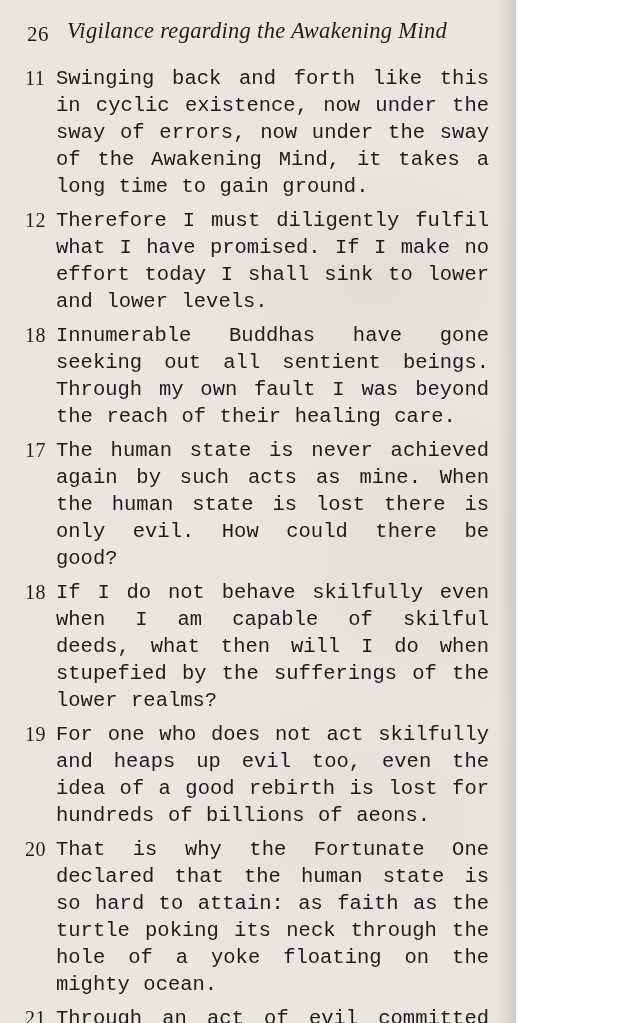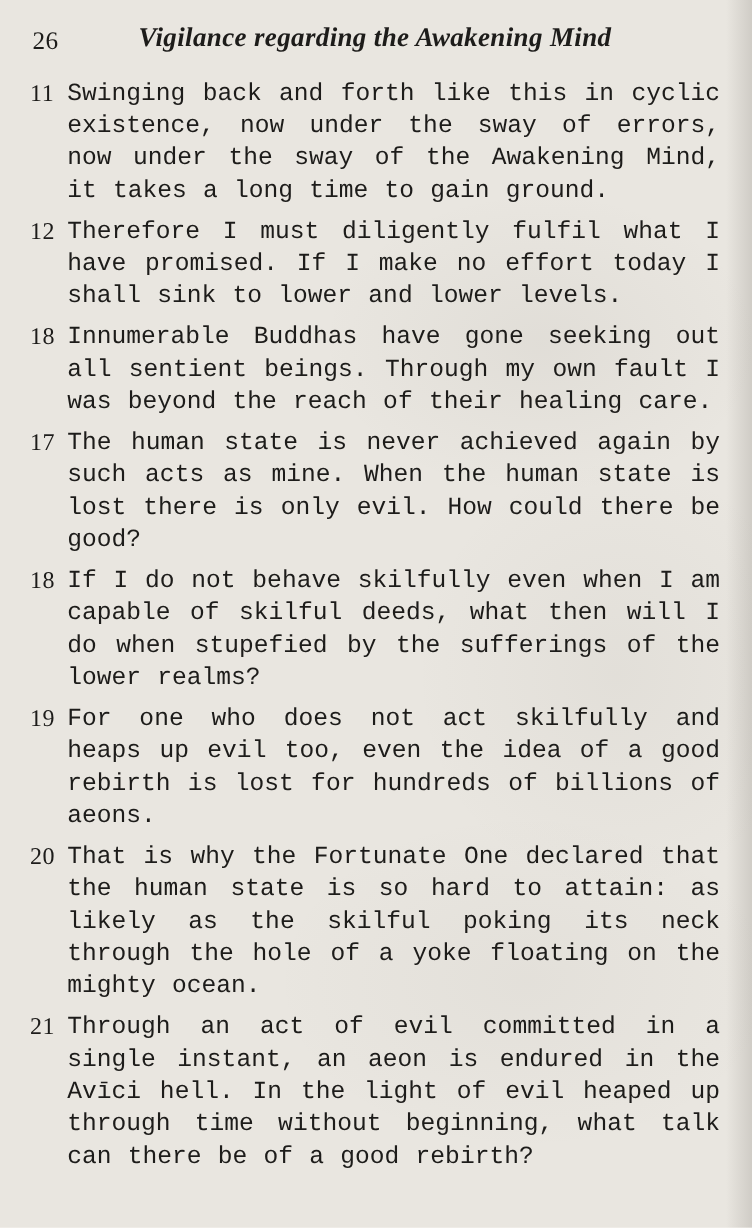--- a/index.html
+++ b/index.html
@@ -6,21 +6,21 @@
     margin: 0;
     padding: 0;
   }
   body {
     width: 627px;
     height: 1023px;
     overflow: hidden;
   }
   .page {
     box-sizing: border-box;
-    width: 627px;
+    width: 516px;
     height: 1023px;
     position: relative;
     overflow: hidden;
     background-color: #e9e6e0;
     background-image:
       radial-gradient(ellipse 260px 180px at 72% 28%, rgba(115,110,100,0.07), transparent 70%),
       radial-gradient(ellipse 240px 260px at 82% 55%, rgba(115,110,100,0.06), transparent 70%),
       radial-gradient(ellipse 300px 200px at 70% 80%, rgba(115,110,100,0.05), transparent 70%),
       linear-gradient(to right, rgba(0,0,0,0) 96.5%, rgba(90,85,78,0.18) 100%);
     color: #1d1c1a;
@@ -36,21 +36,21 @@
     left: 2px;
     top: 6px;
     font-size: 21px;
     letter-spacing: 0.5px;
     font-variant-numeric: oldstyle-nums;
   }
   .running-title {
     display: block;
     text-align: center;
     font-style: italic;
-    font-weight: 700;
+    font-weight: 400;
     font-size: 22.5px;
     padding-top: 2px;
     letter-spacing: 0.3px;
   }
   .verses {
     display: flex;
     flex-direction: column;
     gap: 7px;
     margin-top: 13px;
   }
@@ -115,21 +115,21 @@
       <p class="verse-text">If I do not behave skilfully even when I am capable of skilful deeds, what then will I do when stupefied by the sufferings of the lower realms?</p>
     </div>
 
     <div class="verse">
       <span class="verse-num">19</span>
       <p class="verse-text">For one who does not act skilfully and heaps up evil too, even the idea of a good rebirth is lost for hundreds of billions of aeons.</p>
     </div>
 
     <div class="verse">
       <span class="verse-num">20</span>
-      <p class="verse-text">That is why the Fortunate One declared that the human state is so hard to attain: as likely as the skilful poking its neck through the hole of a yoke floating on the mighty ocean.</p>
+      <p class="verse-text">That is why the Fortunate One declared that the human state is so hard to attain: as faith as the turtle poking its neck through the hole of a yoke floating on the mighty ocean.</p>
     </div>
 
     <div class="verse">
       <span class="verse-num">21</span>
       <p class="verse-text">Through an act of evil committed in a single instant, an aeon is endured in the Avīci hell. In the light of evil heaped up through time without beginning, what talk can there be of a good rebirth?</p>
     </div>
 
   </div>
 </div>
 

